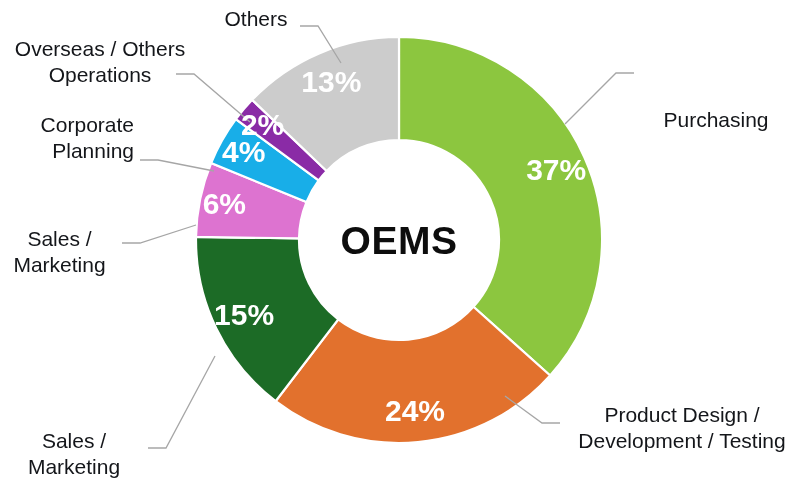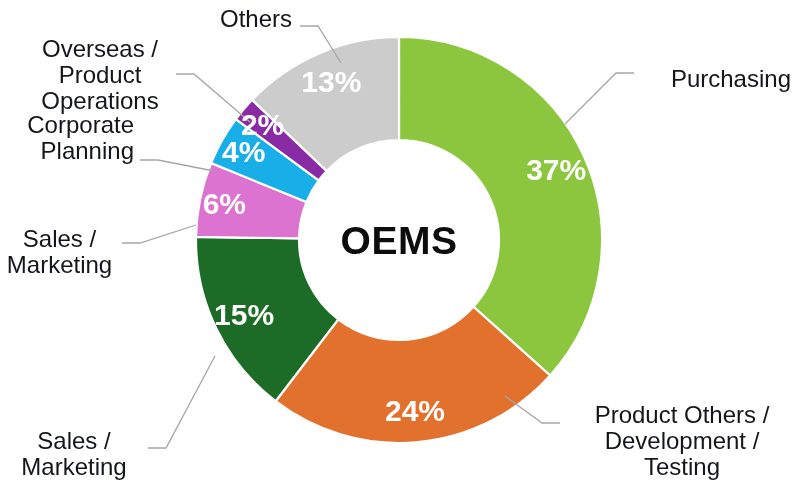--- a/index.html
+++ b/index.html
@@ -44,26 +44,26 @@
     fill: #ffffff;
   }
   .leader {
     stroke: #a6a6a6;
     stroke-width: 1.3;
     fill: none;
   }
   .callout {
     position: absolute;
     font-family: "Liberation Sans", sans-serif;
-    font-size: 24px;
+    font-size: 21px;
     line-height: 26px;
     color: #14161a;
     white-space: pre-line;
   }
-  .callout.right { text-align: right; }
+  .callout.right { text-align: center; margin-top: 41px; }
   .cb-purchasing   { left: 641px; top: 66px;  width: 150px; }
   .cb-product      { left: 566px; top: 402px; width: 232px; text-align: center; }
   .cb-sales-lower  { left: 4px;   top: 428px; width: 140px; text-align: center;}
   .cb-sales-upper  { left: 2px;   top: 226px; width: 115px; text-align: center;}
   .cb-corporate    { left: 4px;   top: 112px; width: 130px; text-align: right;}
   .cb-overseas     { left: 2px;   top: 36px;  width: 196px; text-align: center;}
   .cb-others       { left: 196px; top: 6px;   width: 120px; text-align: center;}
 </style>
 </head>
 <body>
@@ -96,30 +96,30 @@
         <text class="slice-value" x="224.35141959449368" y="214.20011505128267" text-anchor="middle" fill="#ffffff">6%</text>
         <text class="slice-value" x="243.68907674394077" y="162.4655752440762" text-anchor="middle" fill="#ffffff" font-size="27">4%</text>
         <text class="slice-value" x="262.62782827087165" y="135.16799584662328" text-anchor="middle" fill="#ffffff" font-size="27">2%</text>
         <text class="slice-value" x="331.29007916672174" y="91.77934199115722" text-anchor="middle" fill="#ffffff">13%</text>
       </g>
     <text class="center-title" id="center-title" x="399" y="254" text-anchor="middle">OEMS</text>
   </svg>
 
   <div class="callout right cb-purchasing">Purchasing</div>
 
-  <div class="callout cb-product">Product Others /
+  <div class="callout cb-product">Product Design /
 Development / Testing</div>
 
   <div class="callout cb-sales-lower">Sales /
 Marketing</div>
 
   <div class="callout cb-sales-upper">Sales /
 Marketing</div>
 
   <div class="callout cb-corporate">Corporate
 Planning</div>
 
-  <div class="callout cb-overseas">Overseas / Product
+  <div class="callout cb-overseas">Overseas / Others
 Operations</div>
 
   <div class="callout cb-others">Others</div>
 
 </div>
 
 </body></html>

